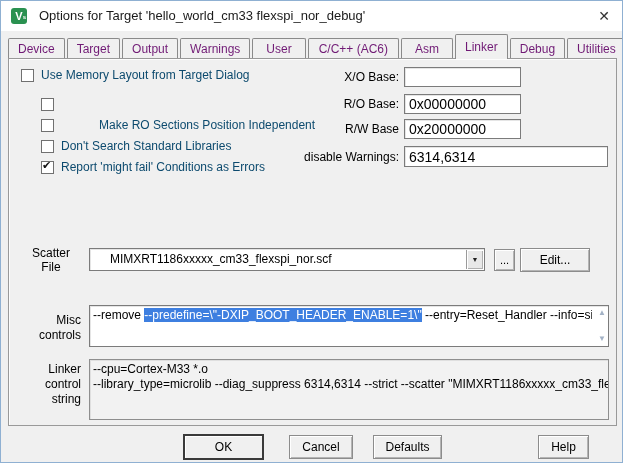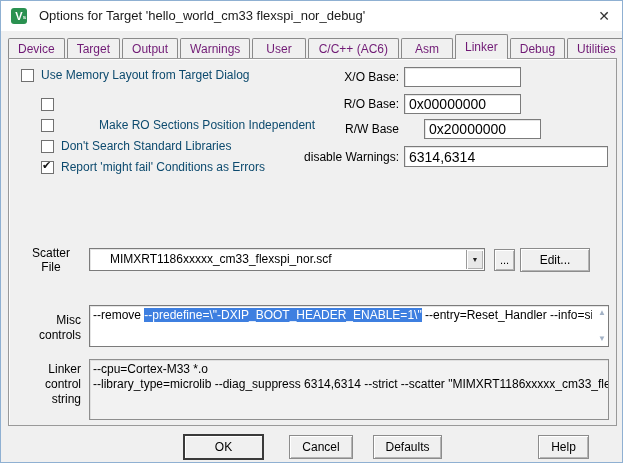--- a/index.html
+++ b/index.html
@@ -156,21 +156,21 @@
       <span class="cb-label">Report 'might fail' Conditions as Errors</span>
     </div>
 
     <div class="fld-label" style="top:11px;">X/O Base:</div>
     <input class="tb" style="left: 395px; top: 8px; width: 117px;" value="">
 
     <div class="fld-label" style="top:38px;">R/O Base:</div>
     <input class="tb" style="left: 395px; top: 35px; width: 117px;" value="0x00000000">
 
     <div class="fld-label" style="top:63px;">R/W Base</div>
-    <input class="tb" style="left: 395px; top: 60px; width: 117px; margin-left: 20px;" value="0x20000000">
+    <input class="tb" style="left: 395px; top: 60px; width: 117px;" value="0x20000000">
 
     <div class="fld-label" style="top:91px;">disable Warnings:</div>
     <input class="tb" style="left: 395px; top: 87px; width: 204px; height: 21px;" value="6314,6314">
 
     <div id="scatter-label">
       <div>Scatter</div>
       <div>File</div>
     </div>
     <div id="scatter-combo">
       <div id="scatter-value">MIMXRT1186xxxxx_cm33_flexspi_nor.scf</div>

